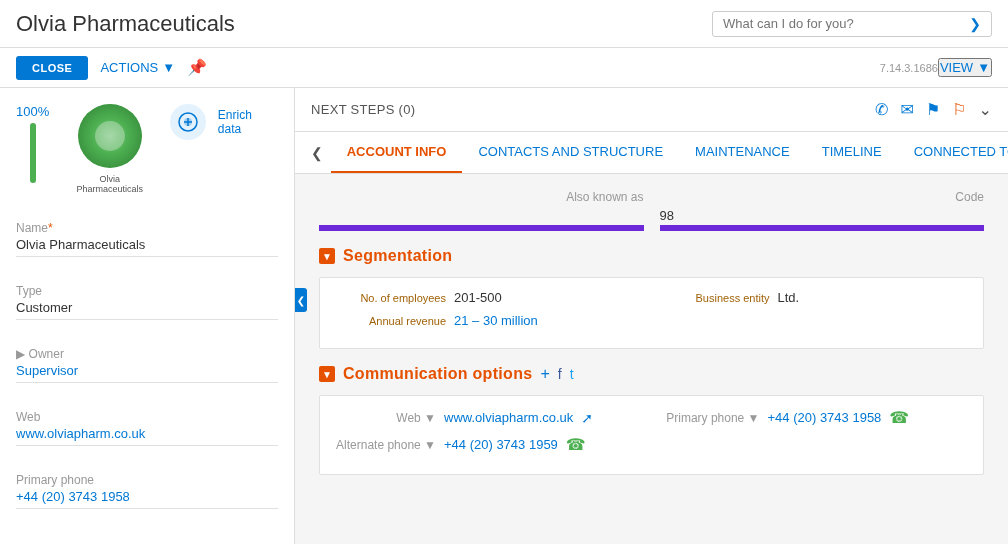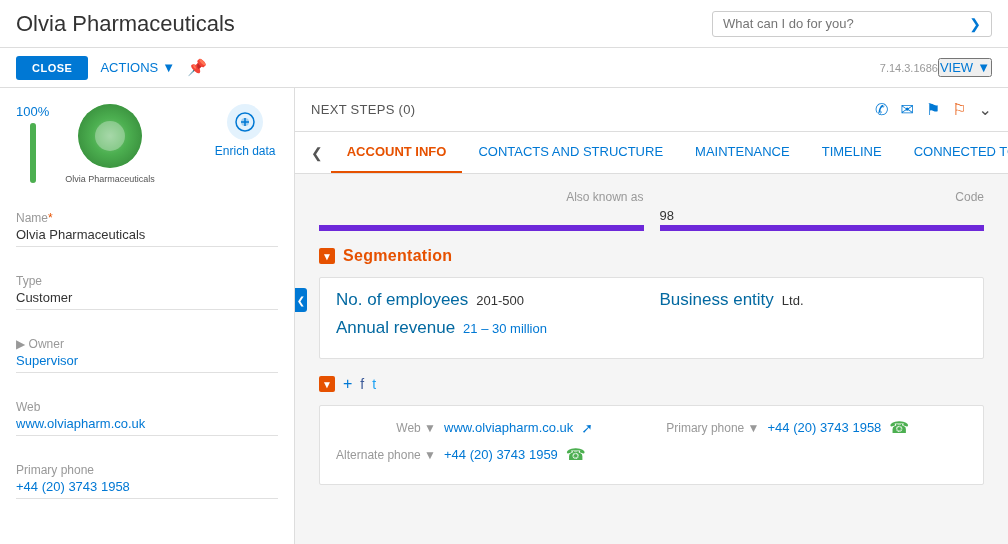--- a/index.html
+++ b/index.html
@@ -184,24 +184,23 @@
 
     .company-logo-text {
       font-size: 9px;
       color: #555;
       text-align: center;
       margin-top: 2px;
     }
 
     .enrich-section {
       display: flex;
-      flex-direction: column;
-      align-items: center;
-      gap: 4px;
-      margin-left: 44px;
+      flex-direction: row;
+      align-items: center;
+      gap: 12px;
     }
 
     .enrich-icon {
       width: 36px;
       height: 36px;
       background: #e3f2fd;
       border-radius: 50%;
       display: flex;
       align-items: center;
       justify-content: center;
@@ -382,22 +381,22 @@
       margin-bottom: 8px;
     }
 
     .section-field {
       display: flex;
       align-items: baseline;
       gap: 8px;
     }
 
     .sf-label {
-      font-size: 17px;
-      color: #0369a1;
+      font-size: 11px;
+      color: #a16207;
       text-align: right;
       min-width: 110px;
     }
 
     .sf-value {
       font-size: 13px;
       color: #333;
     }
 
     .sf-value.highlight {
@@ -647,20 +646,21 @@
         <div class="section-row">
           <div class="section-field">
             <span class="sf-label">Annual revenue</span>
             <span class="sf-value highlight">21 – 30 million</span>
           </div>
         </div>
       </div>
 
       <div class="comm-section-header">
         <button class="collapse-toggle">▼</button>
+        <span class="section-title">Communication options</span>
         <span class="add-icon">+</span>
         <span class="social-icon" style="color:#3b5998;font-size:14px;">f</span>
         <span class="social-icon" style="color:#1da1f2;font-size:14px;">t</span>
       </div>
       <div class="comm-section-content">
         <div class="comm-row">
           <div class="comm-field">
             <span class="comm-label">
               <span>Web</span>
               <span>▼</span>

